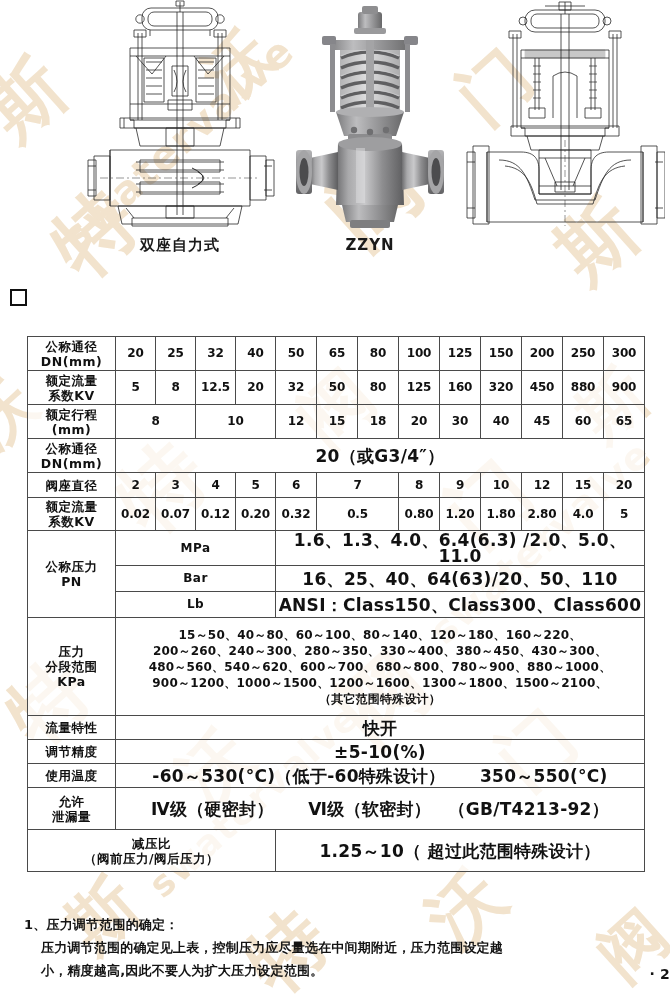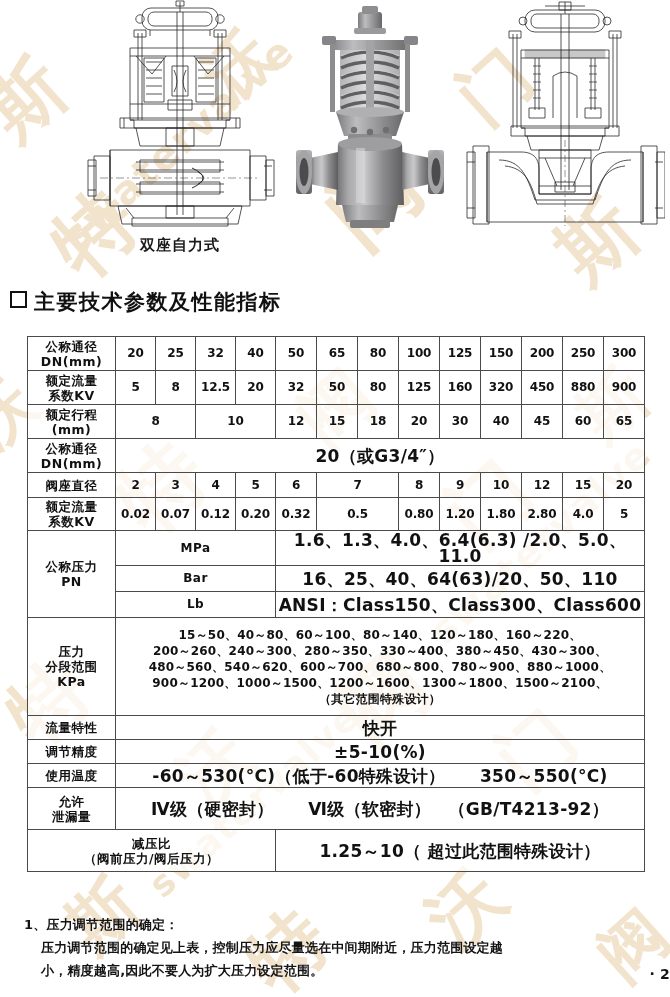--- a/index.html
+++ b/index.html
@@ -368,20 +368,21 @@
           <rect x="158" y="150" width="16" height="44" rx="3" fill="url(#flangeG)"></rect>
           <ellipse cx="166" cy="172" rx="8" ry="22" fill="#a5a5a7"></ellipse>
           <ellipse cx="166" cy="172" rx="4.5" ry="14" fill="#4c4c4e"></ellipse>
 
           <path d="M72 205 L128 205 L124 222 L76 222 Z" fill="url(#metalTop)"></path>
           <rect x="80" y="220" width="40" height="8" rx="2" fill="#7e7e80"></rect>
 
           <rect x="86" y="148" width="9" height="55" fill="#e2e2e4" opacity="0.45"></rect>
         </svg>
       </div>
+      <div class="fig-cap">ZZYN</div>
     </div>
 
     <div class="figure fig-right">
       <div class="fig-art">
         <svg class="line-art" width="200" height="235" viewBox="0 0 200 235" fill="none" stroke="#2a2a2a" stroke-width="0.8" stroke-linejoin="round">
 
           <rect x="60" y="10" width="80" height="22" rx="10"></rect>
           <rect x="66" y="14" width="68" height="14" rx="6"></rect>
           <circle cx="58" cy="21" r="4"></circle>
             <circle cx="142" cy="21" r="4"></circle>
@@ -449,21 +450,21 @@
           <line x1="190" y1="162" x2="198" y2="162"></line>
             <line x1="190" y1="208" x2="198" y2="208"></line>
 
           <line x1="100" y1="140" x2="100" y2="226" stroke-dasharray="7 3 2 3" stroke-width="0.5"></line>
         </svg>
       </div>
     </div>
   </div>
 
   <div id="section-heading">
-    <span class="box-glyph"></span><span>主要技术参数及性能指标</span>
+    <span class="box-glyph"></span>
   </div>
 
   <table id="spec-table">
     <colgroup>
       <col style="width:88px">
       <col style="width:40px">
         <col style="width:40px">
         <col style="width:40px">
       <col style="width:40px">
         <col style="width:41px">

